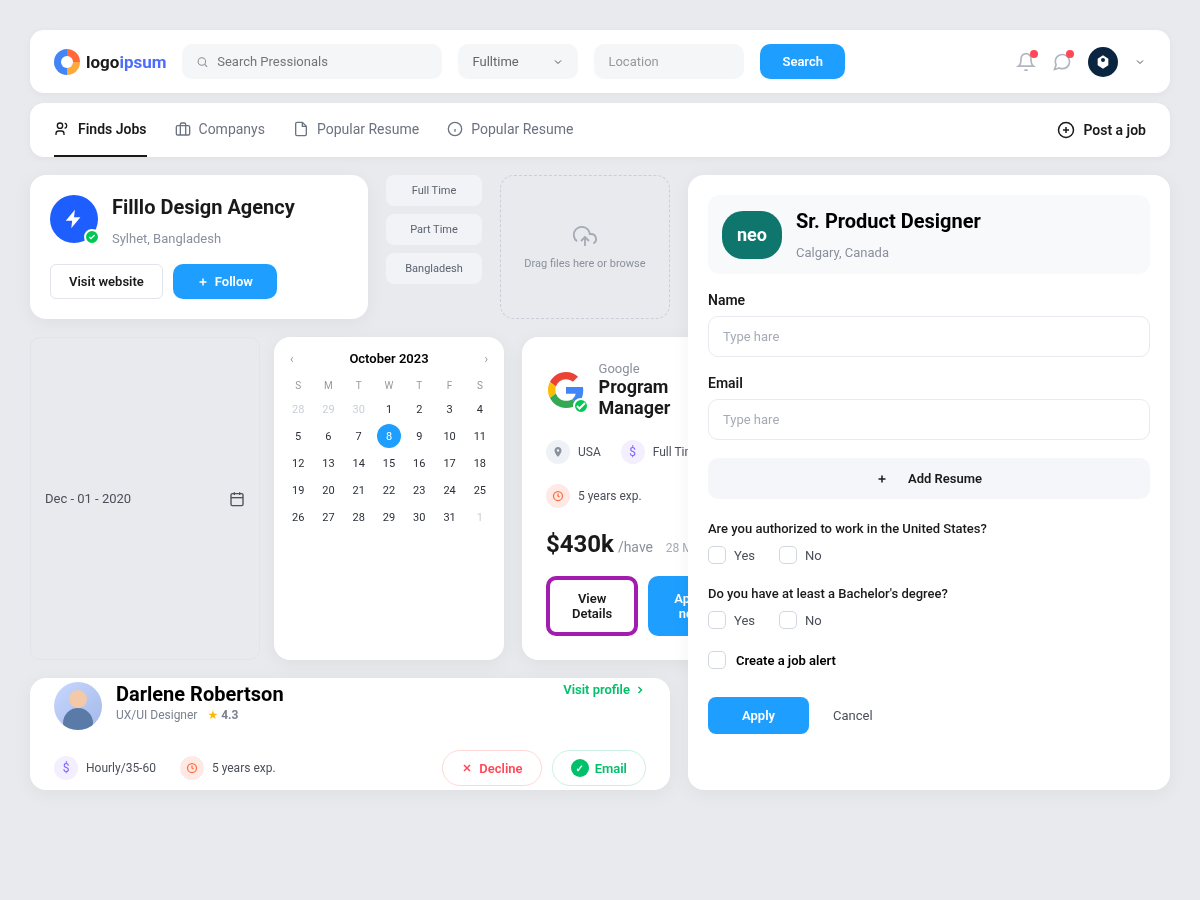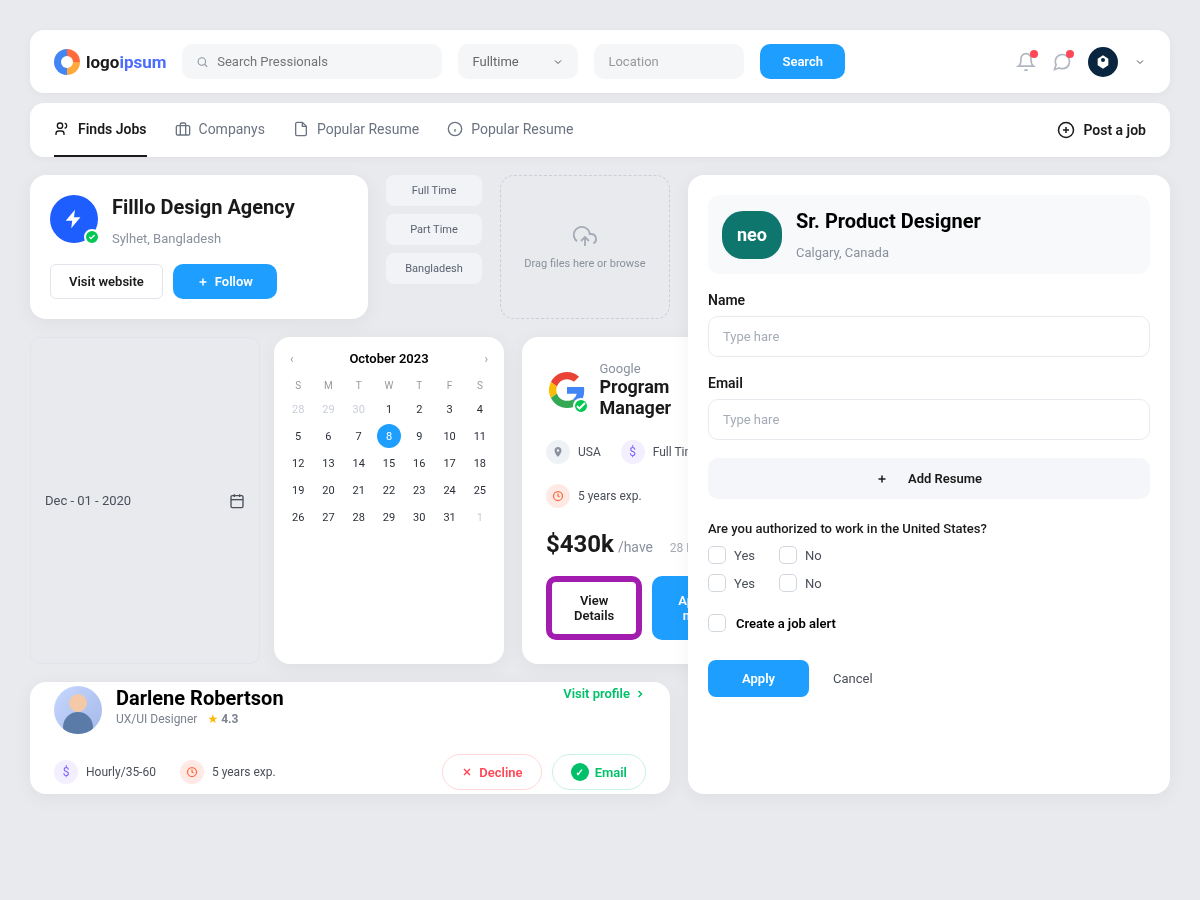--- a/index.html
+++ b/index.html
@@ -62,21 +62,21 @@
 .meta-ico{width:24px;height:24px;border-radius:50%;display:flex;align-items:center;justify-content:center;font-size:12px}
 .ico-loc{background:#eef1f5;color:#8a919d}
 .ico-sal{background:#f3efff;color:#7b61ff}
 .ico-exp{background:#ffe9e4;color:#ff6a3d}
 .salary-row{display:flex;align-items:baseline;justify-content:space-between;margin-top:22px}
 .salary{font-size:24px;font-weight:700;color:#1a1a1a}
 .salary-per{font-size:14px;color:#8a919d;font-weight:400}
 .salary-date{font-size:12px;color:#a5abb6}
 .job-btns{display:flex;gap:10px;margin-top:18px}
 .btn-primary{background:#1e9fff;color:#fff;border:none;border-radius:10px;padding:11px 26px;font-size:13px;font-weight:600;cursor:pointer;flex:1}
-.btn-view{border:6px solid #a21caf;background:#fff;border-radius:10px;padding:11px 22px;font-size:13px;font-weight:600;color:#1a1a1a;cursor:pointer;flex:1}
+.btn-view{border:4px solid #a21caf;background:#fff;border-radius:10px;padding:11px 22px;font-size:13px;font-weight:600;color:#1a1a1a;cursor:pointer;flex:1}
 .profile-card{padding:4px 24px}
 .prof-top{display:flex;align-items:flex-start;gap:14px}
 .prof-avatar{width:48px;height:48px;border-radius:50%;background:linear-gradient(135deg,#c7d8ff,#a4b8e8);position:relative;overflow:hidden}
 .prof-avatar::after{content:"";position:absolute;bottom:-8px;left:50%;transform:translateX(-50%);width:30px;height:30px;border-radius:50%;background:#5a7aa8}
 .prof-avatar::before{content:"";position:absolute;top:8px;left:50%;transform:translateX(-50%);width:18px;height:18px;border-radius:50%;background:#f4c9a8}
 .prof-name{font-size:20px;font-weight:700}
 .prof-sub{font-size:12px;color:#7a828f;display:flex;align-items:center;gap:10px;margin-top:2px}
 .star{color:#ffb800}
 .visit-link{margin-left:auto;color:#00c16a;font-size:13px;font-weight:600;display:flex;align-items:center;gap:4px;cursor:pointer}
 .prof-meta{display:flex;align-items:center;gap:24px;margin-top:20px}
@@ -431,20 +431,21 @@
         <div class="opts">
           <div class="opt">
               <span class="chk"></span>
               <span>Yes</span>
             </div>
           <div class="opt">
               <span class="chk"></span>
               <span>No</span>
             </div>
         </div>
+        <div class="question">Do you have at least a Bachelor's degree?</div>
         <div class="opts">
           <div class="opt">
               <span class="chk"></span>
               <span>Yes</span>
             </div>
           <div class="opt">
               <span class="chk"></span>
               <span>No</span>
             </div>
         </div>

